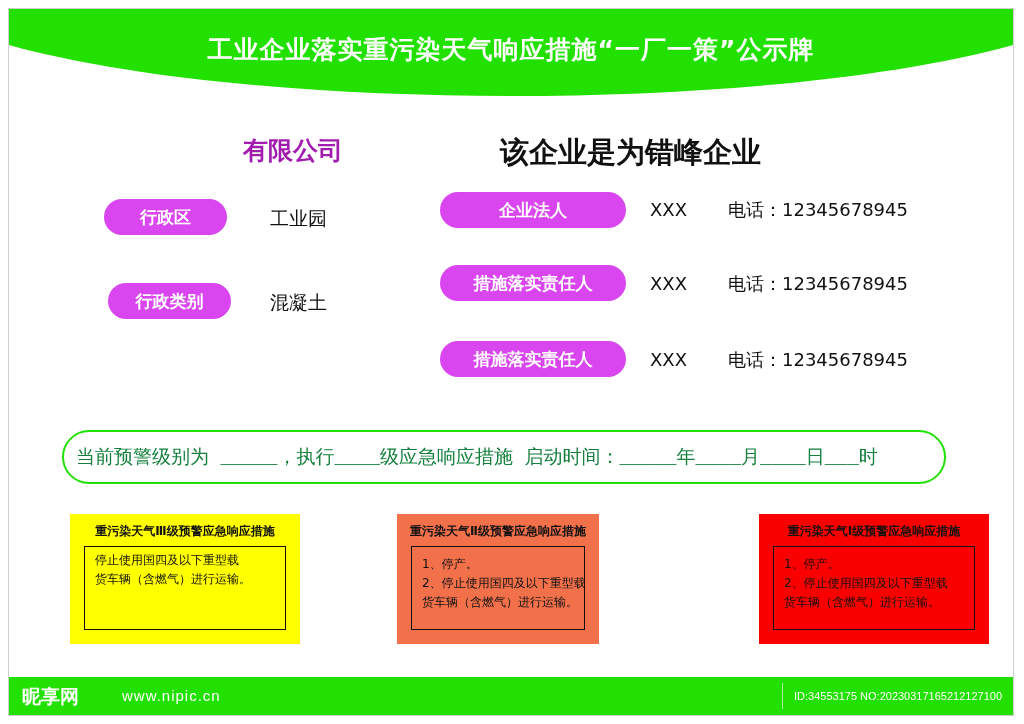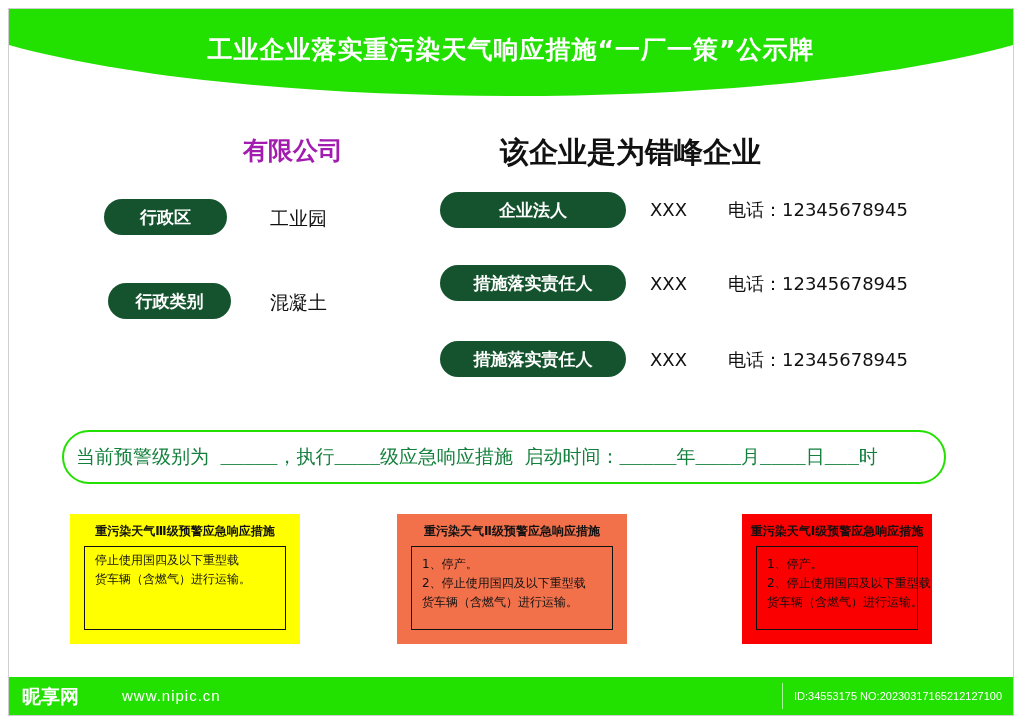--- a/index.html
+++ b/index.html
@@ -72,21 +72,21 @@
     text-align: left;
     color: #111111;
     font-size: 29px;
     font-weight: bold;
     font-family: "DejaVu Sans", "Liberation Sans", sans-serif;
   }
 
   
   .pill {
     position: absolute;
-    background: #14532d;
+    background: #d946ef;
     color: #ffffff;
     border-radius: 22px;
     font-size: 17px;
     font-weight: bold;
     text-align: center;
     line-height: 36px;
     height: 36px;
     font-family: "DejaVu Sans", "Liberation Sans", sans-serif;
     white-space: nowrap;
   }
@@ -148,22 +148,22 @@
   }
 
   
   .card {
     position: absolute;
     top: 514px;
     height: 130px;
     box-sizing: border-box;
   }
   .card-yellow { left: 70px;  width: 230px; background: #ffff00; }
-  .card-orange { left: 397px; width: 230px; background: #f2714b; }
-  .card-red    { left: 742px; width: 190px; background: #fa0000; }
+  .card-orange { left: 397px; width: 202px; background: #f2714b; }
+  .card-red    { left: 759px; width: 230px; background: #fa0000; }
 
   .card-title {
     position: absolute;
     top: 9px;
     left: 0;
     width: 100%;
     text-align: center;
     font-size: 12px;
     font-weight: bold;
     color: #111111;

